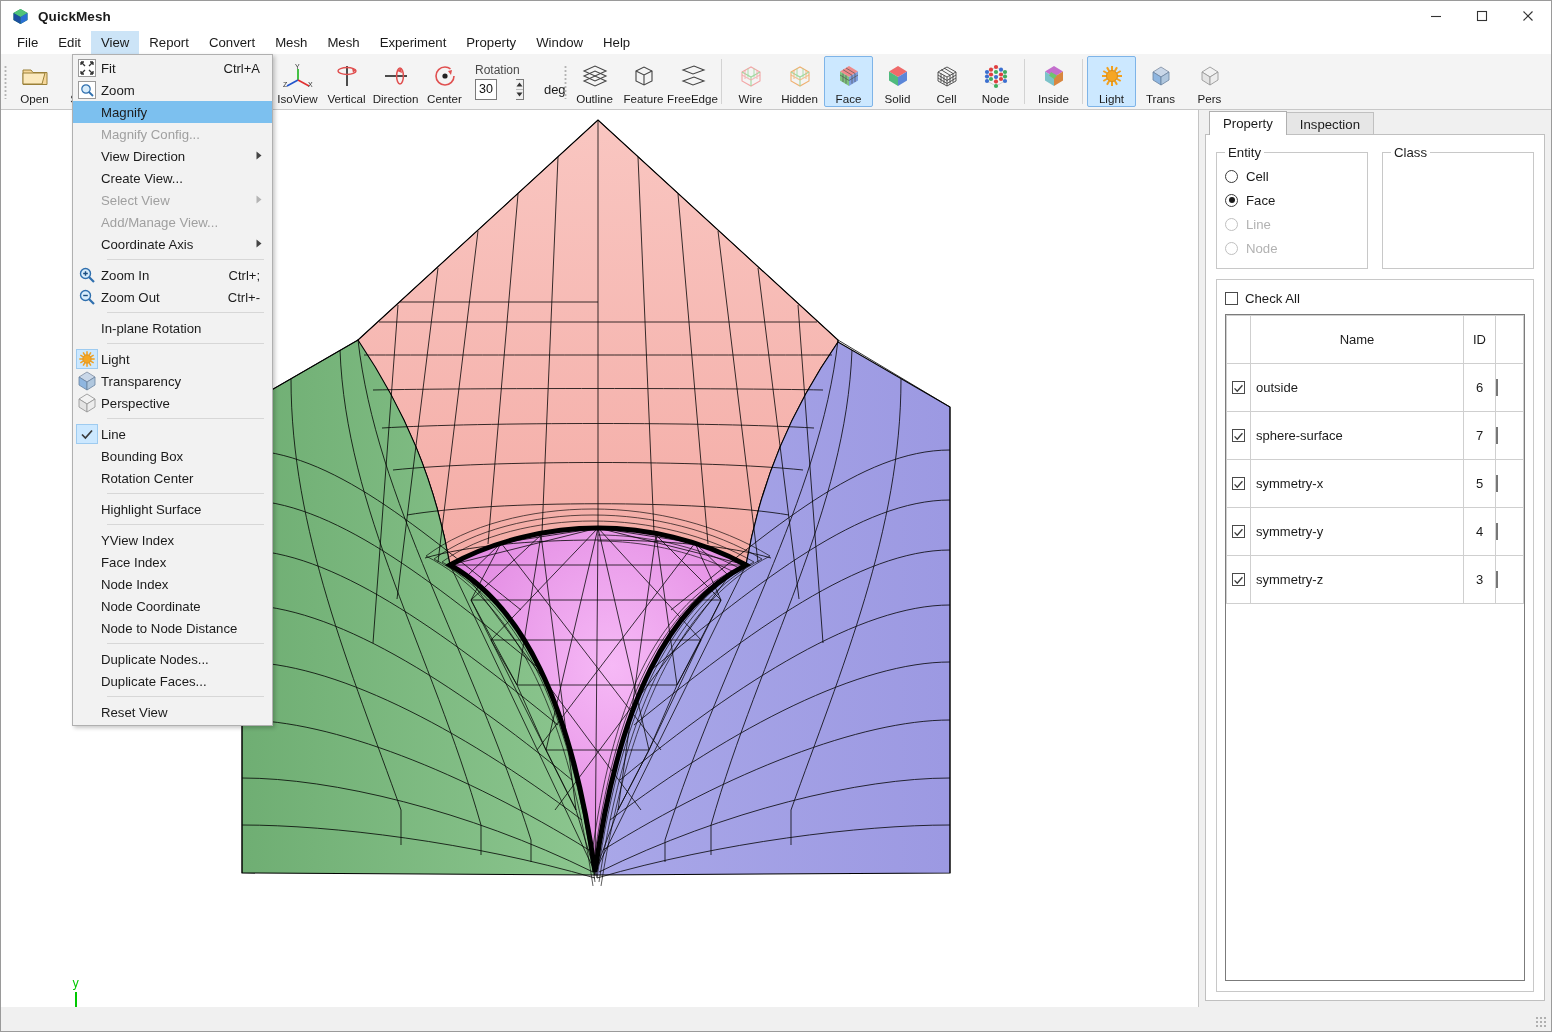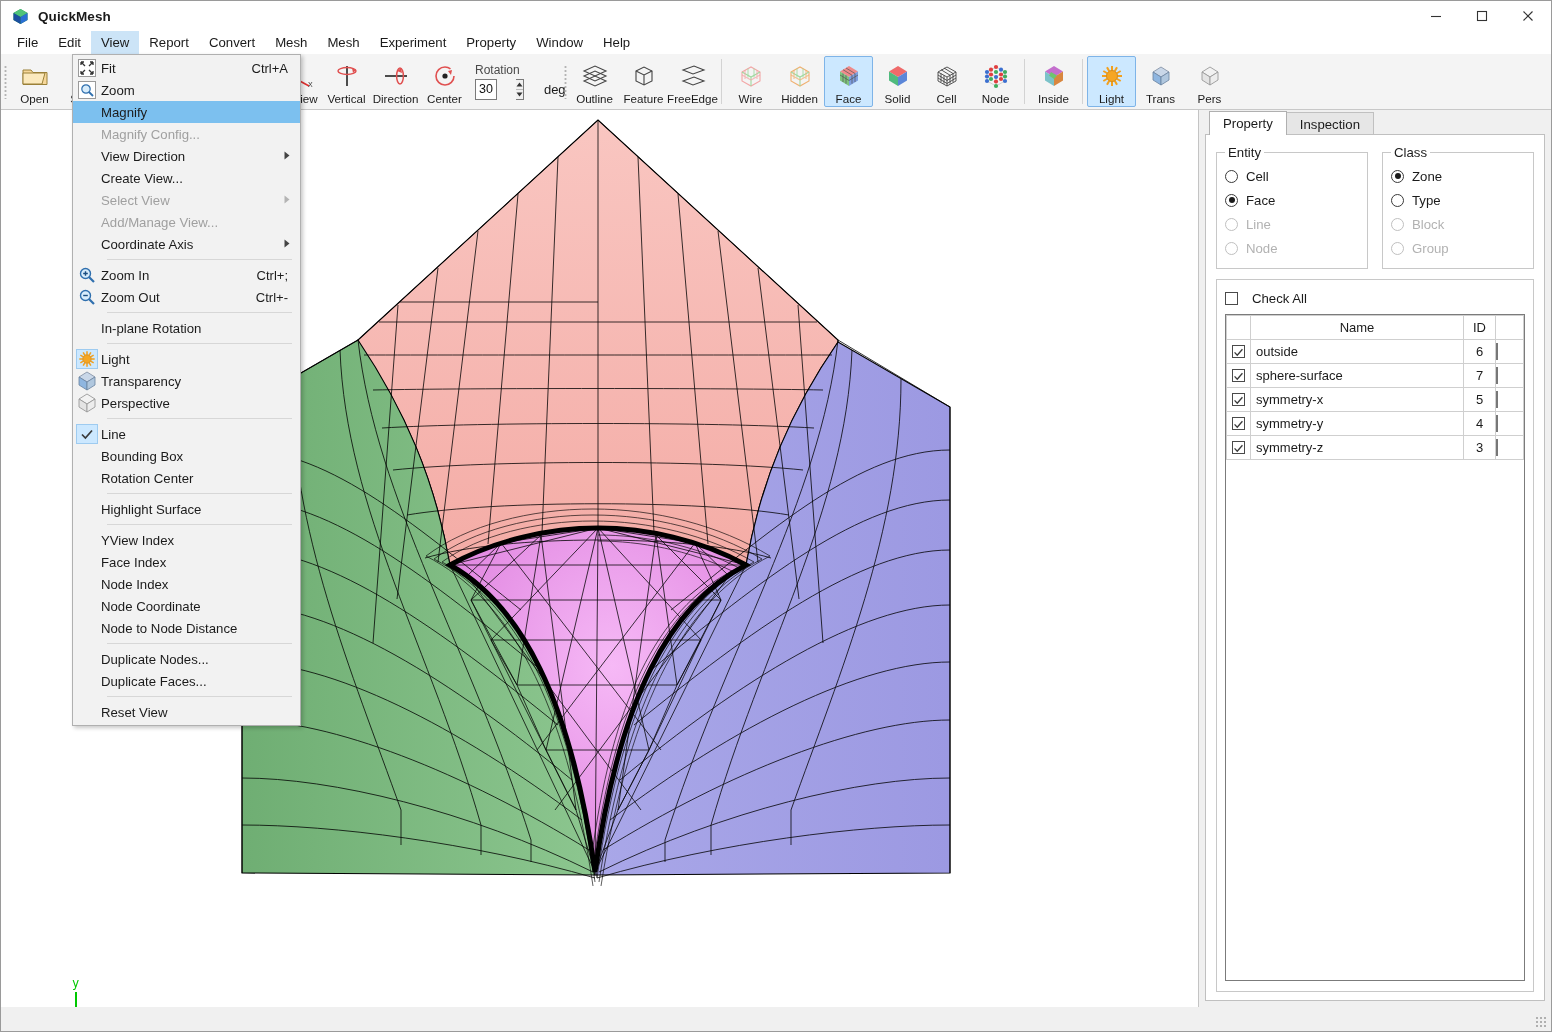--- a/index.html
+++ b/index.html
@@ -97,21 +97,21 @@
   }
   .spin { width: 17px; height: 21px; border: 1px solid #7a7a7a; border-left: none;
           background: #f0f0f0; display: flex; flex-direction: column; margin-left: -1px; }
   .spin div { flex: 1; display: flex; align-items: center; justify-content: center; }
   .spin div + div { border-top: 1px solid #b9b9b9; }
   .rot-unit { font-size: 13px; color: #1b1b1b; }
 
   
   .dropdown {
     position: absolute; left: 71px; top: 53px;
-    width: 229px;
+    width: 201px;
     background: #f2f2f2;
     border: 1px solid #b0b0b0;
     box-shadow: 2px 2px 4px rgba(0,0,0,0.22);
     z-index: 100;
     padding: 2px 0 2px 0;
   }
   .mi {
     height: 22px; display: flex; align-items: center;
     font-size: 13.2px; color: #1b1b1b; cursor: default; position: relative;
   }
@@ -177,28 +177,28 @@
   .listbox-outer {
     margin-top: 10px; flex: 1; border: 1px solid #c8c8c8;
     padding: 8px 8px 10px 8px; display: flex; flex-direction: column; min-height: 0;
   }
   .checkall { display: flex; align-items: center; gap: 7px; height: 20px; margin-bottom: 6px; }
   .cbox {
     width: 13px; height: 13px; border: 1.4px solid #4a4a4a; background: #fff; flex: 0 0 13px;
     display: flex; align-items: center; justify-content: center;
   }
   .cbox.on svg { display: block; }
-  .checkall-lbl { font-size: 13.2px; color: #1b1b1b; margin-left: 7px; }
+  .checkall-lbl { font-size: 13.2px; color: #1b1b1b; }
 
   table.zones {
     width: 100%; border-collapse: collapse; background: #fff;
     font-size: 13px; color: #1b1b1b; table-layout: fixed;
   }
   table.zones th, table.zones td {
-    border: 1px solid #cfcfcf; height: 24px; padding: 4px 5px; font-weight: normal;
+    border: 1px solid #cfcfcf; height: 24px; padding: 16px 5px; font-weight: normal;
   }
   table.zones th { background: #ffffff; text-align: center; }
   .c-chk { width: 24px; text-align: center; padding: 0 !important; }
   .c-id  { width: 32px; text-align: center; }
   .c-sw  { width: 28px; padding: 0 !important; }
   .sw { width: 22px; height: 18px; border: 1px solid #777; margin: 0 auto; }
   .c-chk .cbox { margin: 0 auto; }
   .listwrap {
     flex: 1; border: 1px solid #7b7b7b; background: #fff; min-height: 0; overflow: hidden;
   }
@@ -986,38 +986,20 @@
                   <span class="radio-lbl dis">Line</span>
                 </div>
                 <div class="radio-row">
                   <span class="radio dis"></span>
                   <span class="radio-lbl dis">Node</span>
                 </div>
               </div>
           </fieldset>
           <fieldset class="grp">
             <legend>Class</legend>
-            <div id="class-opts">
-                <div class="radio-row">
-                  <span class="radio on"></span>
-                  <span class="radio-lbl">Zone</span>
-                </div>
-                <div class="radio-row">
-                  <span class="radio"></span>
-                  <span class="radio-lbl">Type</span>
-                </div>
-                <div class="radio-row">
-                  <span class="radio dis"></span>
-                  <span class="radio-lbl dis">Block</span>
-                </div>
-                <div class="radio-row">
-                  <span class="radio dis"></span>
-                  <span class="radio-lbl dis">Group</span>
-                </div>
-              </div>
           </fieldset>
         </div>
 
         <div class="listbox-outer">
           <div class="checkall">
             <span class="cbox"></span>
             <span class="checkall-lbl">Check All</span>
           </div>
           <div class="listwrap">
             <table class="zones">

